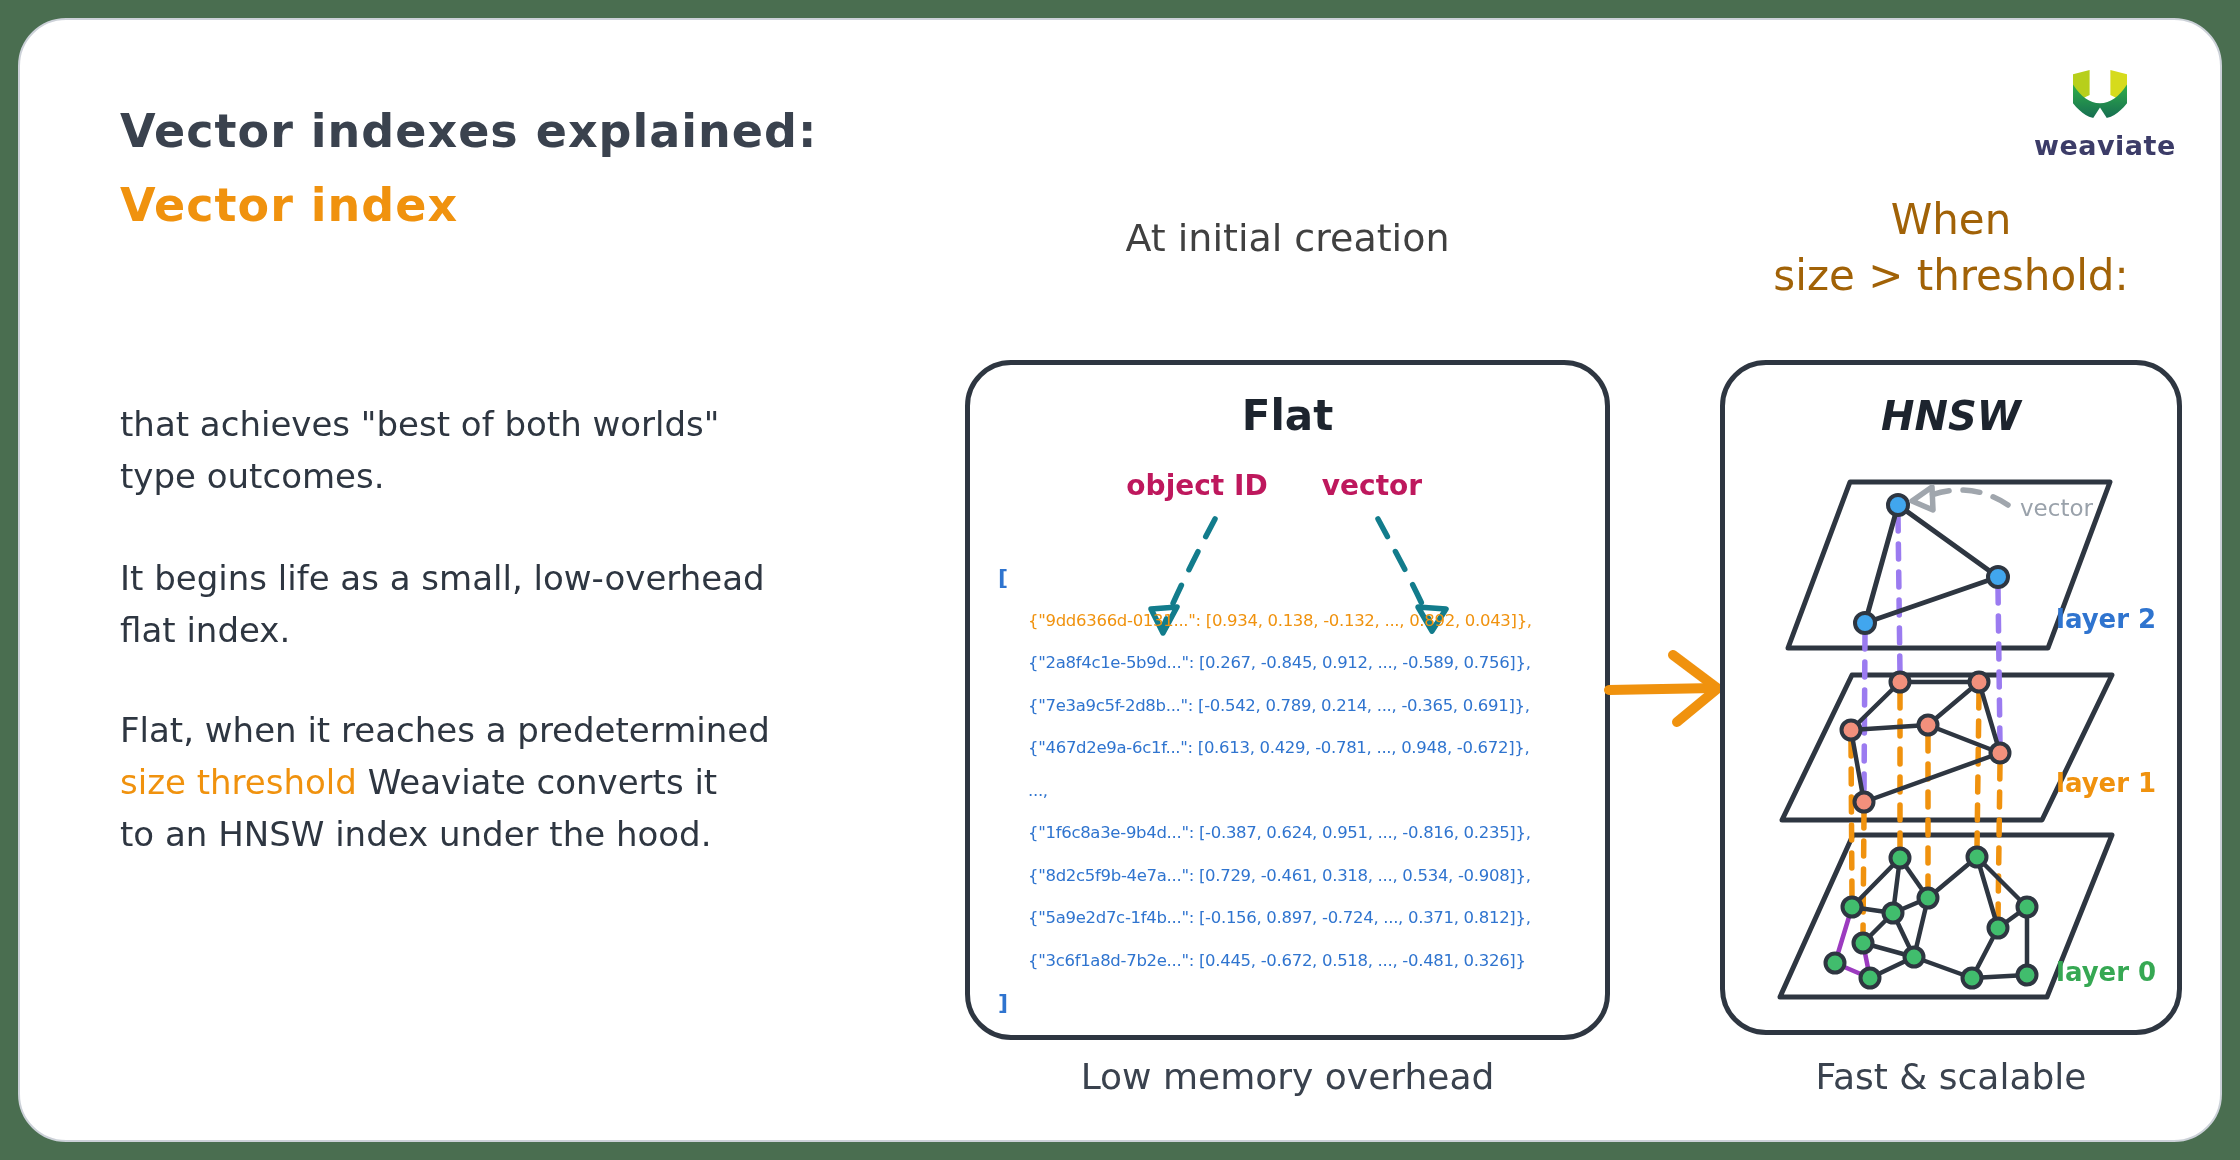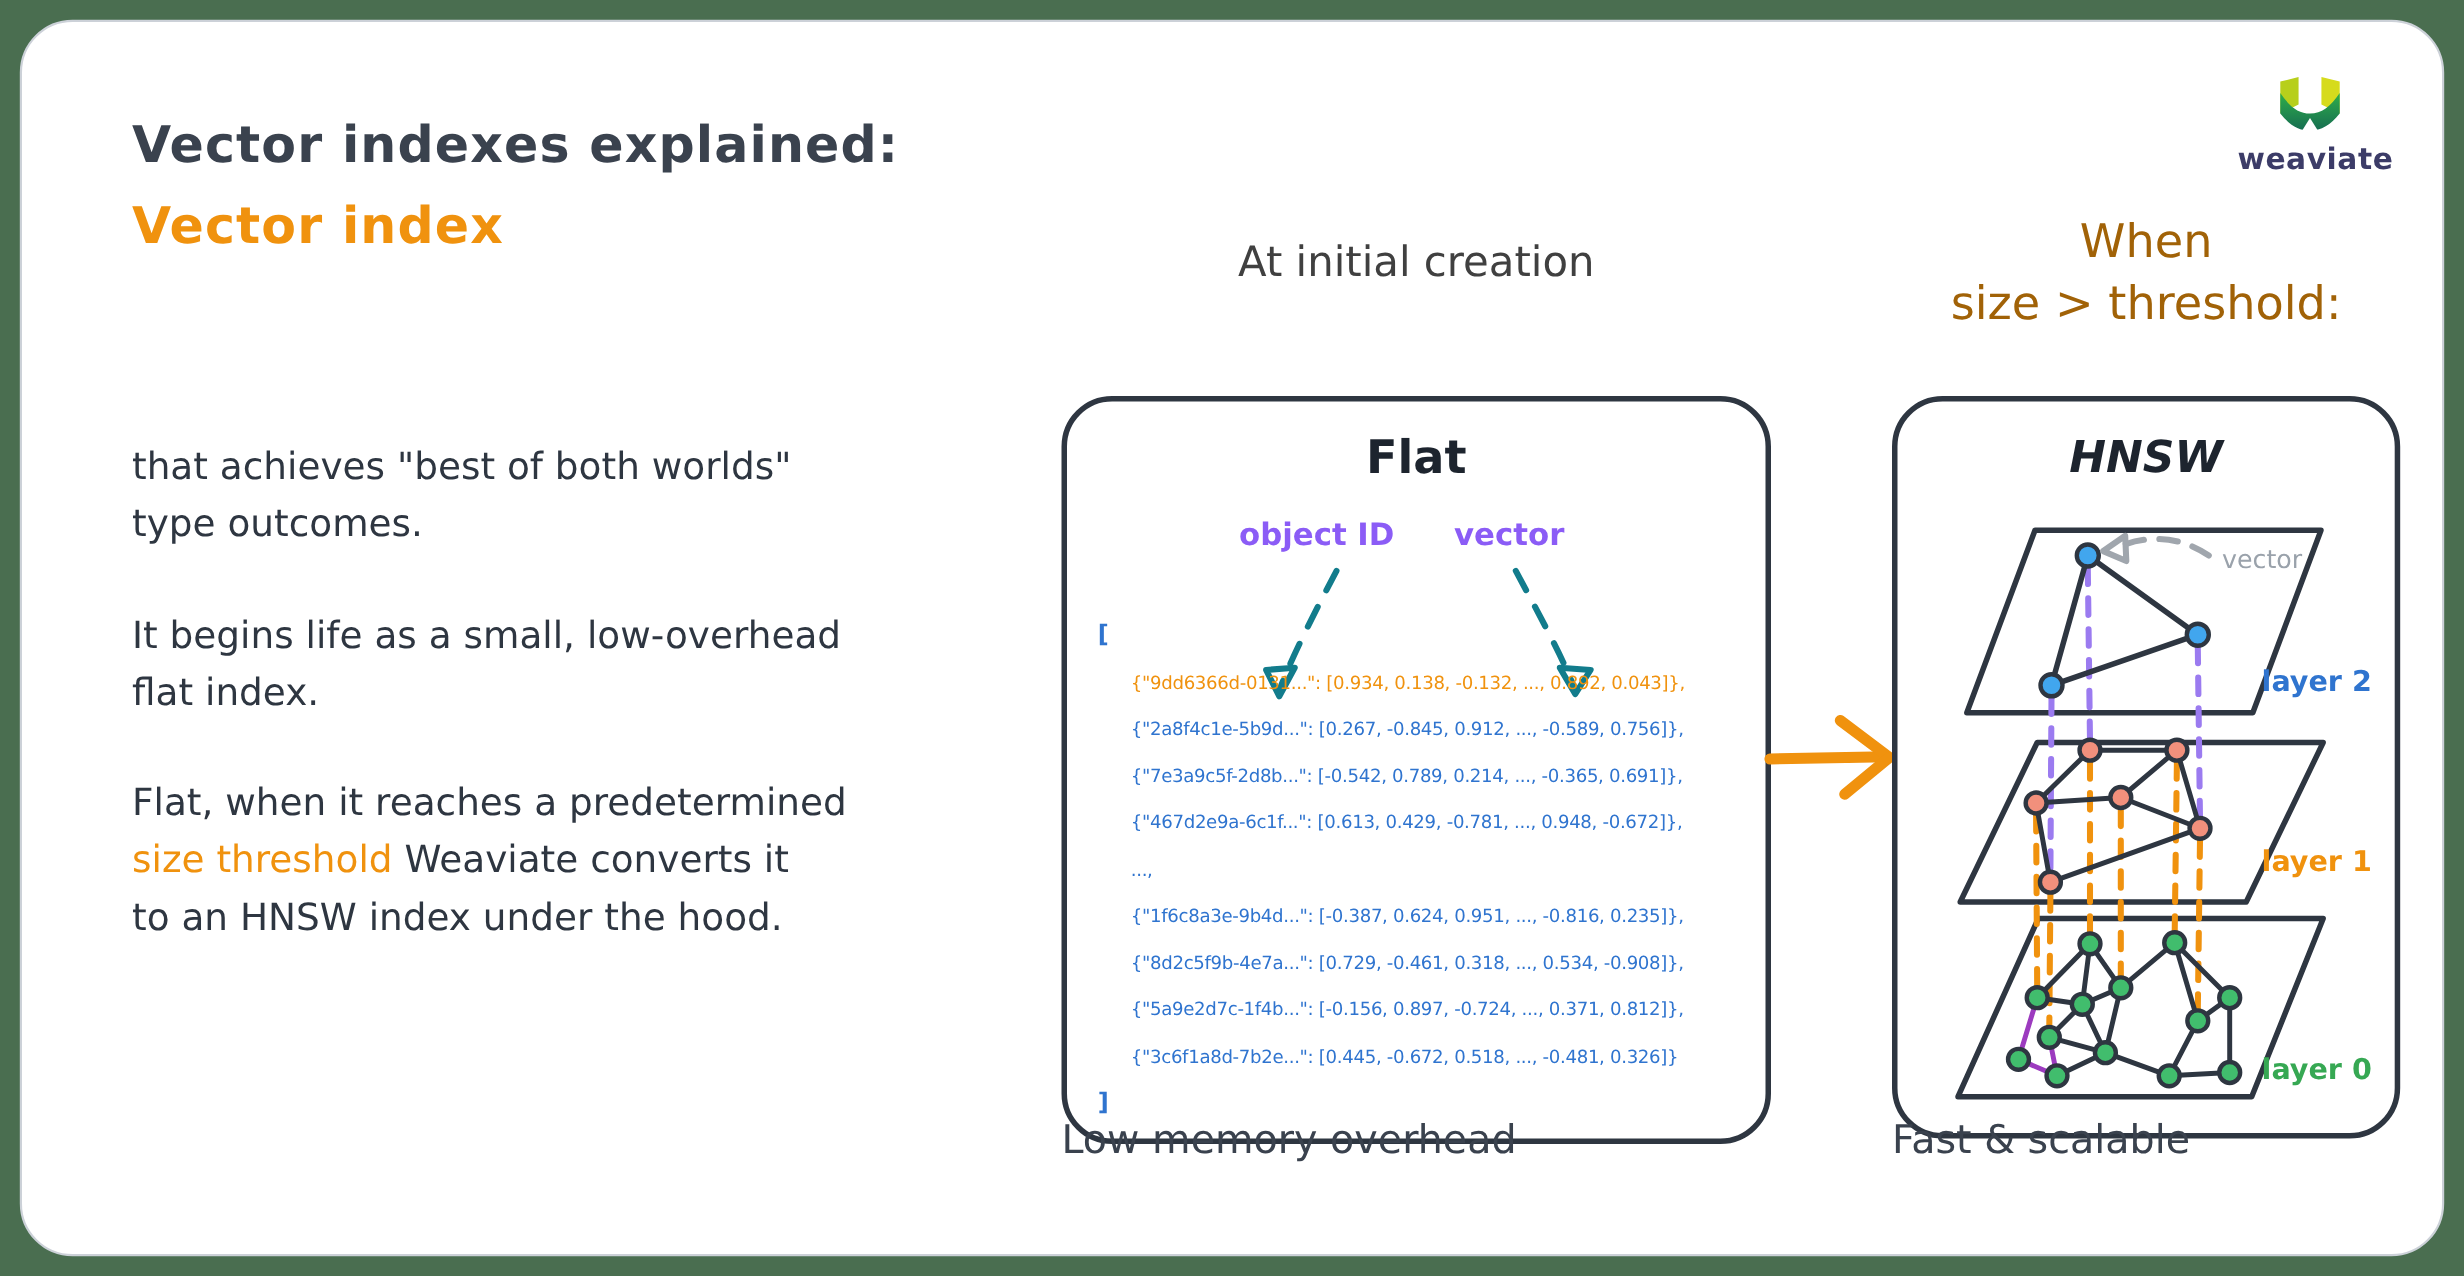--- a/index.html
+++ b/index.html
@@ -25,30 +25,30 @@
   .p1 { top:326px; } .p2 { top:532px; } .p3 { top:684px; }
   .hl-orange { color:#f0920e; }
   
   .mid-header { position:absolute; left:945px; top:196px; width:645px; text-align:center;
     font-size:38px; color:#404040; font-weight:500; }
   .flat-box { position:absolute; left:945px; top:340px; width:645px; height:680px;
     border:5px solid #2e3641; border-radius:46px; background:#fff; }
   .flat-title { position:absolute; left:0; top:26px; width:100%; text-align:center;
     font-size:42px; font-weight:700; color:#1d242e; }
   .anno-label { position:absolute; top:104px; transform:translateX(-50%);
-    font-size:28px; font-weight:600; color:#8b5cf6; }
+    font-size:28px; font-weight:600; color:#be185d; }
   .lbl-oid { left:227px; } .lbl-vec { left:402px; }
   .flat-arrows { position:absolute; left:0; top:146px; }
   .flat-data { position:absolute; left:28px; top:192px; width:600px;
     font-size:16.5px; line-height:42.5px; letter-spacing:-0.3px;
     color:#2f74cf; white-space:nowrap; }
   .flat-data .bracket { font-size:22px; font-weight:600; }
   .data-row { padding-left:30px; }
   .data-row.hl { color:#f0920e; }
-  .panel-caption { position:absolute; width:645px; top:996px; 
+  .panel-caption { position:absolute; width:645px; top:1036px; text-align:center;
     font-size:36px; color:#3a424e; font-weight:500; }
   .cap-flat { left:945px; } .cap-hnsw { left:1700px; width:462px; }
   
   .mid-arrow { position:absolute; left:1583px; top:622px; }
   
   .right-header { position:absolute; left:1700px; top:172px; width:462px; text-align:center;
     font-size:42px; line-height:56px; color:#a16207; font-weight:500; }
   .hnsw-box { position:absolute; left:1700px; top:340px; width:462px; height:675px;
     border:5px solid #2e3641; border-radius:46px; background:#fff; }
   .hnsw-title { position:absolute; left:0; top:28px; width:100%; text-align:center;

